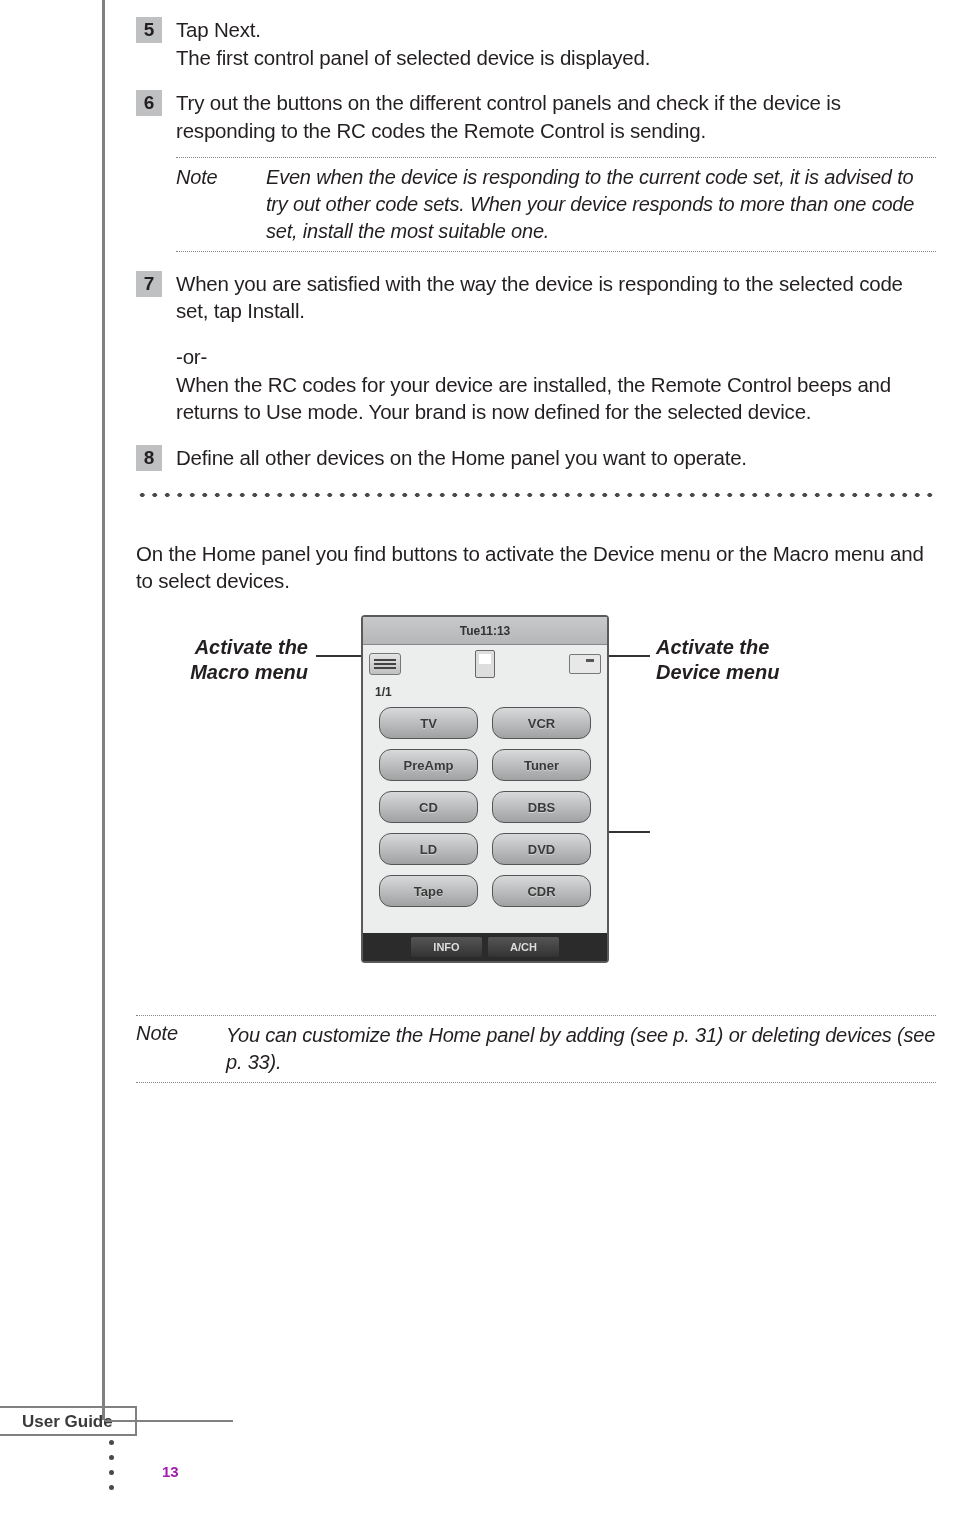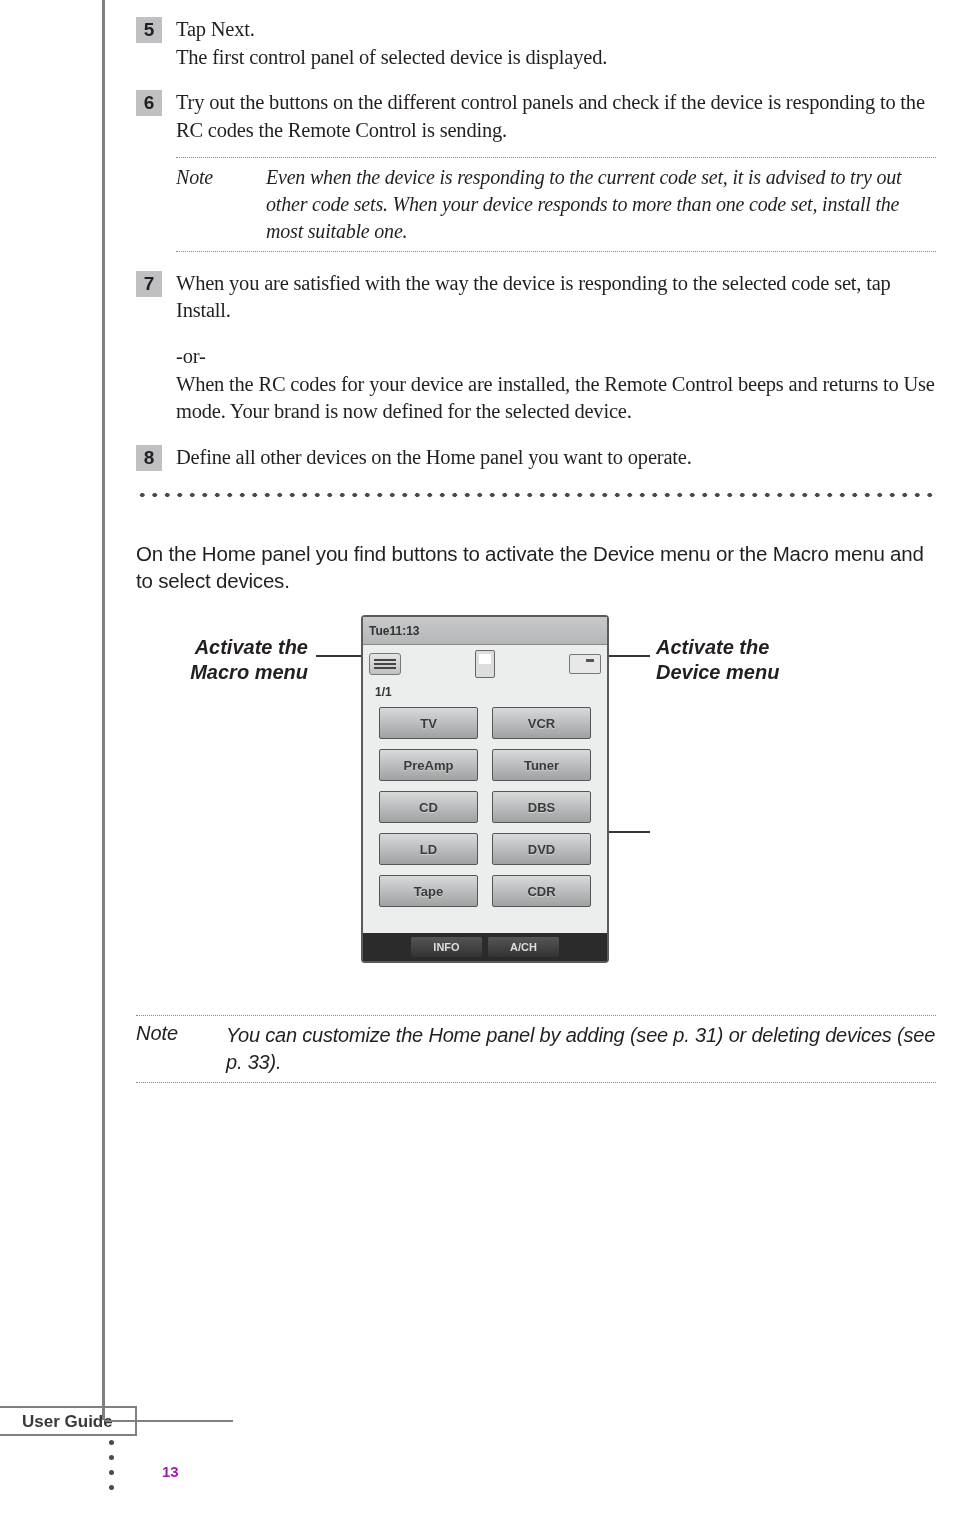--- a/index.html
+++ b/index.html
@@ -41,21 +41,20 @@
     flex-shrink: 0;
     margin-right: 14px;
     margin-top: 1px;
     color: #231f20;
   }
   .step-body {
     flex: 1;
     line-height: 1.35;
     font-size: 20.5px;
     letter-spacing: -0.2px;
-    font-family: Liberation Serif, serif;
   }
   .step-body .plain { font-weight: 400; }
   .note-box {
     margin-top: 12px;
     border-top: 1px dotted #888;
     border-bottom: 1px dotted #888;
     padding: 6px 0;
     display: flex;
     gap: 30px;
   }
@@ -108,21 +107,21 @@
     border: 2px solid #5a5a5a;
     background: #eceded;
     border-radius: 4px;
   }
   .dev-header {
     height: 28px;
     background: linear-gradient(#c8c9ca,#b5b6b7);
     border-bottom: 1px solid #888;
     display: flex;
     align-items: center;
-    justify-content: flex-start;
+    justify-content: center;
     padding: 0 6px;
     font-size: 12px;
     font-family: Arial, sans-serif;
     font-weight: bold;
     color: #333;
   }
   .dev-row2 {
     height: 38px;
     display: flex;
     align-items: center;
@@ -175,21 +174,21 @@
     position: absolute;
     top: 90px; left: 16px; right: 16px;
     display: grid;
     grid-template-columns: 1fr 1fr;
     gap: 10px 14px;
   }
   .dev-btn {
     height: 32px;
     background: linear-gradient(#d8d9da,#a0a1a2);
     border: 1px solid #555;
-    border-radius: 2px;
+    border-radius: 12px;
     display: flex;
     align-items: center;
     justify-content: center;
     font-size: 13px;
     font-weight: bold;
     color: #3a3a3a;
     font-family: Arial, sans-serif;
     text-shadow: 0 1px 0 rgba(255,255,255,0.4);
   }
   .dev-footer {

